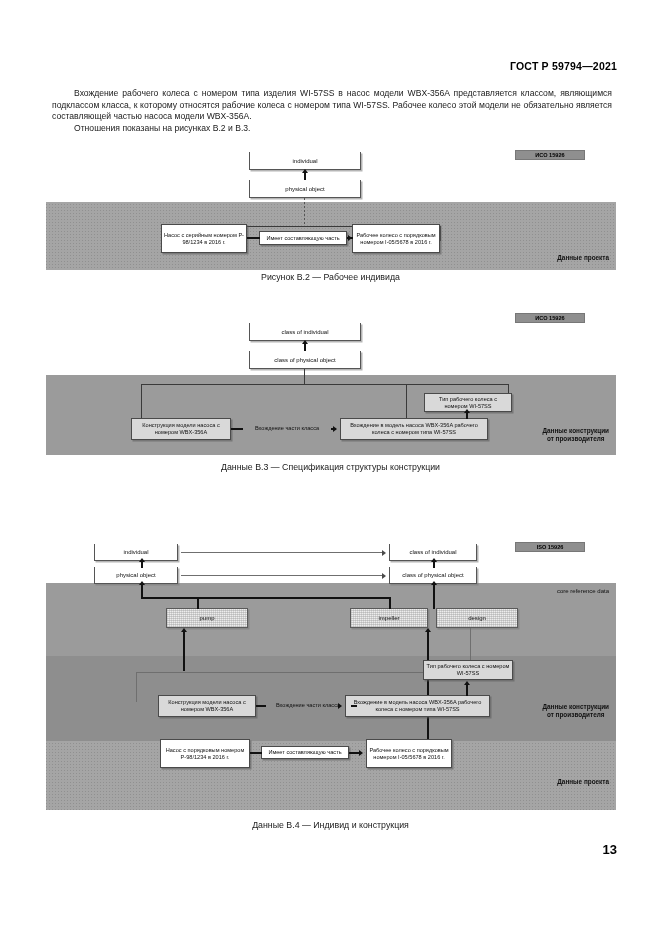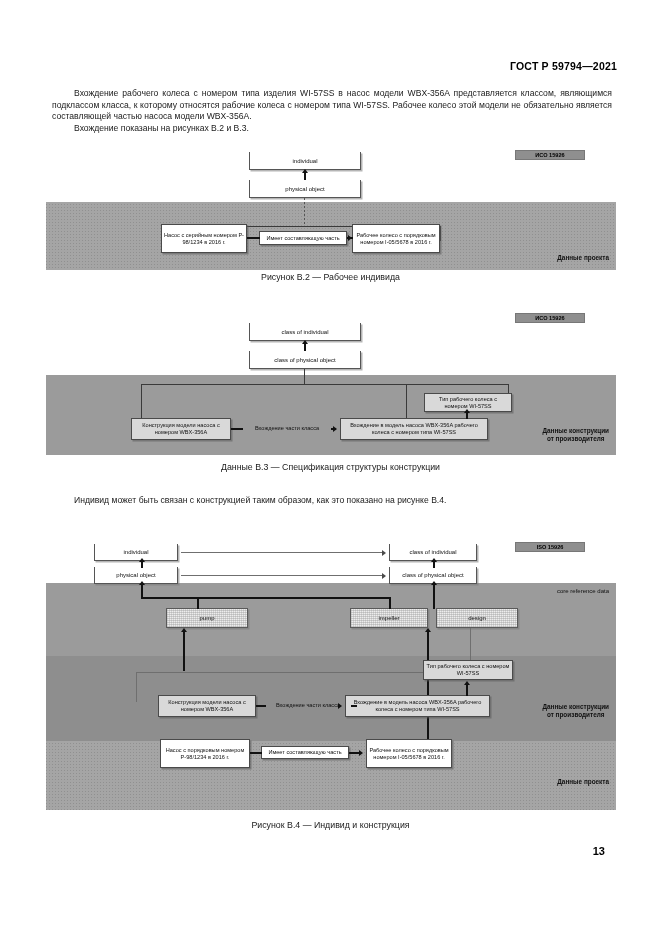--- a/index.html
+++ b/index.html
@@ -25,22 +25,22 @@
   }
   .para .ind{display:inline-block;width:22px;}
 
   
   .caption{
     position:absolute;left:0;width:661px;text-align:center;
     font-size:8.8px;color:#1a1a1a;
   }
 
   .pageno{
-    position:absolute;right:56px;bottom:78px;
-    font-size:11px;font-weight:bold;
+    position:absolute;right:44px;bottom:78px;
+    font-size:13px;font-weight:bold;
   }
 
   
   .fig{position:absolute;}
 
   .band{position:absolute;left:0;}
   .band-grey{background:#9b9b9b;}
   .band-grey2{background:#8e8e8e;}
   .band-dot{
     background:#a5a5a5;
@@ -101,21 +101,21 @@
   .arw.right.thin{border-left-color:#4a4a4a;}
 </style>
 </head>
 <body>
 
 <div class="page">
 
   <div class="gost-header">ГОСТ Р 59794—2021</div>
 
   <div class="para" style="top:88px;"><span class="ind"></span><span>Вхождение рабочего колеса с номером типа изделия WI-57SS в насос модели WBX-356A представляется классом, являющимся  подклассом класса, к которому относятся рабочие колеса с номером типа WI-57SS. Рабочее колесо этой модели не обязательно является составляющей частью насоса модели WBX-356A.</span></div>
-  <div class="para" style="top:123px;"><span class="ind"></span><span>Вхождение показаны на рисунках В.2 и В.3.</span></div>
+  <div class="para" style="top:123px;"><span class="ind"></span><span>Отношения показаны на рисунках В.2 и В.3.</span></div>
 
   <div class="fig" style="left:0;top:140px;width:661px;height:130px;">
 
     <div class="nb lbl" style="left:515px;top:10px;width:70px;height:10px;background:#8f8f8f;color:#000;font-weight:bold;font-size:5.6px;box-shadow:none;border:1px solid #777;">ИСО 15926</div>
 
     <div class="band band-dot" style="top:62px;width:570px;left:46px;height:68px;"></div>
     <div class="band-label" style="top:114px;right:52px;">Данные проекта</div>
 
     <div class="obox" style="left:249px;top:12px;width:112px;height:18px;">
       <span>individual</span>
@@ -196,21 +196,20 @@
     <div class="ln h thick" style="left:231px;top:123px;width:12px;"></div>
     <div class="ln h thick" style="left:331px;top:123px;width:5px;"></div>
     <div class="arw right" style="left:333px;top:120.5px;"></div>
 
     <div class="ln v thick" style="left:466px;top:108px;height:6px;"></div>
     <div class="arw up" style="left:464px;top:104px;"></div>
   </div>
 
   <div class="caption" style="top:462px;">Данные В.3 — Спецификация структуры конструкции</div>
 
-  <div class="para" style="top:495px;"><span class="ind"></span><span>Индивид может быть связан с конструкцией таким образом, как это показано на рисунке В.4.</span></div>
 
   <div class="fig" style="left:0;top:535px;width:661px;height:275px;">
 
     <div class="nb lbl" style="left:515px;top:7px;width:70px;height:10px;background:#8f8f8f;color:#000;font-weight:bold;font-size:5.6px;box-shadow:none;border:1px solid #777;">ISO 15926</div>
 
     <div class="band band-grey" style="top:48px;width:570px;left:46px;height:73px;"></div>
     <div class="band-label en" style="top:52px;right:52px;">core reference data</div>
 
     <div class="band band-grey2" style="top:121px;width:570px;left:46px;height:85px;"></div>
     <div class="band-label" style="top:168px;right:52px;">
@@ -300,16 +299,16 @@
     </div>
     <div class="nb" style="left:366px;top:204px;width:86px;height:29px;">
       <span>Рабочее колесо с порядковым номером I-05/5678 в 2016 г.</span>
     </div>
 
     <div class="ln h thick" style="left:250px;top:217px;width:12px;"></div>
     <div class="ln h thick" style="left:349px;top:217px;width:12px;"></div>
     <div class="arw right" style="left:359px;top:214.5px;"></div>
   </div>
 
-  <div class="caption" style="top:820px;">Рисунок В.4 — Индивид и конструкция</div>
+  <div class="caption" style="top:820px;">Данные В.4 — Индивид и конструкция</div>
 
   <div class="pageno">13</div>
 </div>
 
 </body></html>

